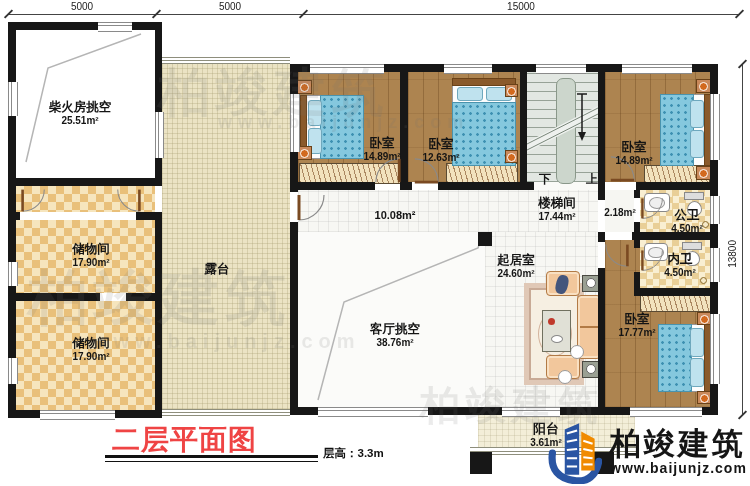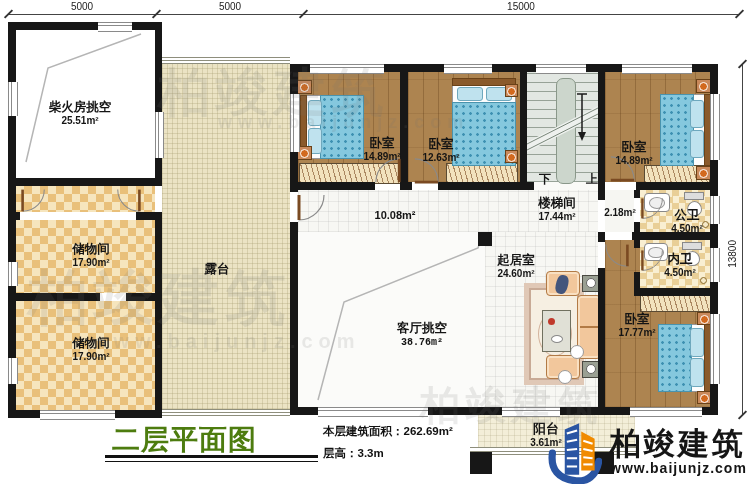--- a/index.html
+++ b/index.html
@@ -69,21 +69,21 @@
   .lbl .n{display:block;font-size:12.5px;}
   .lbl .a{display:block;font-size:10px;}
   .slbl{position:absolute;z-index:40;font-size:12px;font-weight:700;color:#141414;}
   .dimt{position:absolute;font-size:10px;color:#222;z-index:40;transform:translateX(-50%);}
   .dimline{position:absolute;background:#444;z-index:38;}
   .tick{position:absolute;width:11px;height:2px;background:#333;transform:rotate(-45deg);z-index:39;}
   .dimv{position:absolute;z-index:40;font-size:10px;color:#222;writing-mode:vertical-rl;transform:rotate(180deg);}
   
   .wm{position:absolute;z-index:45;color:rgba(110,110,110,.14);font-weight:900;letter-spacing:6px;white-space:nowrap;pointer-events:none;}
   
-  .ttl{position:absolute;z-index:50;font-weight:700;color:#4d7c0f;white-space:nowrap;}
+  .ttl{position:absolute;z-index:50;font-weight:700;color:#ef4444;white-space:nowrap;}
   .tline{position:absolute;z-index:50;border-top:3px solid #111;border-bottom:1px solid #111;height:3px;}
   .note{position:absolute;z-index:50;font-size:11.5px;font-weight:700;color:#111;white-space:nowrap;}
   .logoname{position:absolute;z-index:52;font-size:31px;font-weight:900;letter-spacing:3px;color:#151515;white-space:nowrap;}
   .logourl{position:absolute;z-index:52;font-size:14px;font-weight:700;letter-spacing:1px;color:#151515;white-space:nowrap;}
   .logoicon{position:absolute;z-index:51;}
 </style>
 </head>
 <body>
 
 <div id="plan">
@@ -370,38 +370,37 @@
       <span class="a">4.50m²</span>
     </div>
   <div class="lbl" style="left:637px;top:312px;">
       <span class="n">卧室</span>
       <span class="a">17.77m²</span>
     </div>
   <div class="lbl" style="left:516px;top:253px;">
       <span class="n">起居室</span>
       <span class="a">24.60m²</span>
     </div>
-  <div class="lbl" style="left:422px;top:322px;font-family:Liberation Mono, monospace;">
+  <div class="lbl" style="left:395px;top:322px;">
       <span class="n">客厅挑空</span>
       <span class="a">38.76m²</span>
     </div>
   <div class="lbl" style="left:546px;top:421px;">
       <span class="n" style="font-size:13px;">阳台</span>
       <span class="a">3.61m²</span>
     </div>
 
   <div class="wm" style="left:158px;top:58px;font-size:52px;">柏竣建筑</div>
   <div class="wm wmu" style="left:218px;top:112px;font-size:18px;">www.baijunjz.com</div>
   <div class="wm" style="left:28px;top:258px;font-size:60px;">柏竣建筑</div>
   <div class="wm wmu" style="left:92px;top:330px;font-size:20px;">www.baijunjz.com</div>
   <div class="wm" style="left:420px;top:378px;font-size:40px;">柏竣建筑</div>
 
   <div class="ttl" style="left:112px;top:421px;font-size:28px;letter-spacing:1px;">二层平面图</div>
   <div class="tline" style="left:105px;top:455px;width:213px;"></div>
-  <div class="note" style="left:323px;top:424px;"><span>本层建筑面积：</span><span>262.69m²</span></div>
   <div class="note" style="left:323px;top:446px;"><span>层高：</span><span>3.3m</span></div>
 
   <svg class="logoicon" style="left:544px;top:416px;" width="58" height="68" viewBox="0 0 54 66">
     <path d="M7 36 Q4 60 30 63 Q48 64 52 44" fill="none" stroke="#2a55a3" stroke-width="7" stroke-linecap="round"></path>
     <polygon points="19,13 33,7 33,57 19,57" fill="#2a55a3"></polygon>
     <g stroke="#ffffff" stroke-width="2">
         <line x1="21" y1="17" x2="31" y2="14"></line>
         <line x1="21" y1="25" x2="31" y2="23"></line>
         <line x1="21" y1="33" x2="31" y2="32"></line>
         <line x1="21" y1="41" x2="31" y2="41"></line>

